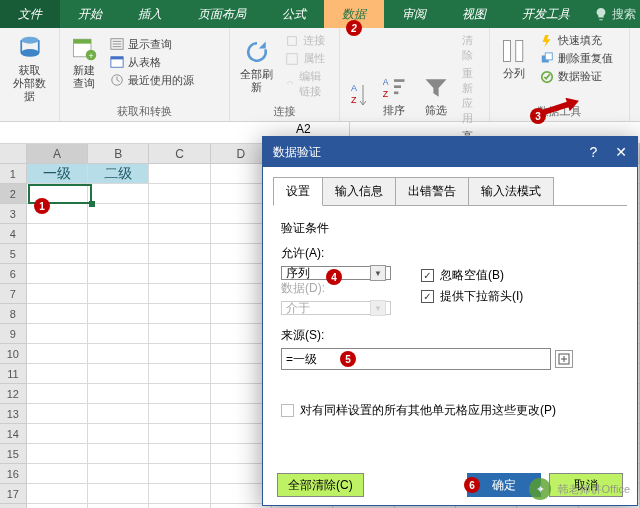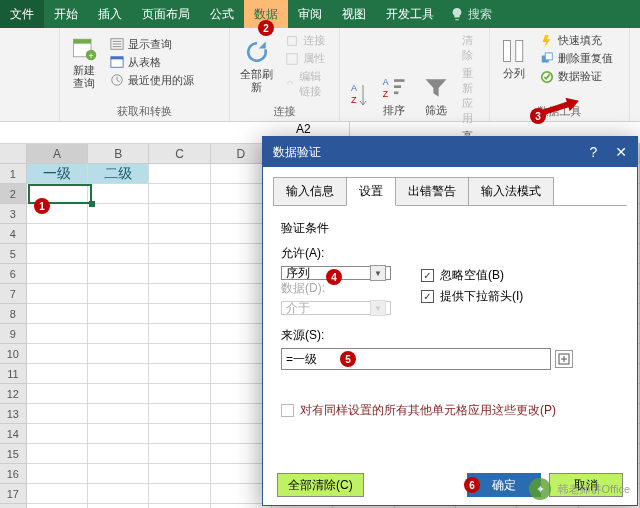--- a/index.html
+++ b/index.html
@@ -1,20 +1,20 @@
 <!DOCTYPE html>
 <html><head>
 <meta charset="utf-8">
 <style>
   * { box-sizing: border-box; margin: 0; padding: 0; font-family: "Microsoft YaHei", "Segoe UI", sans-serif; }
   body { width: 640px; height: 508px; background: #fff; overflow: hidden; position: relative; }
 
   
   .titlebar { background: #217346; height: 28px; display: flex; align-items: stretch; color: #fff; font-size: 12px; }
-  .tab { padding: 0 10px; display: flex; align-items: center; cursor: pointer; }
+  .tab { padding: 0 18px; display: flex; align-items: center; cursor: pointer; font-style: italic; }
   .tab.file { background: #185c37; }
   .tab.active { background: #fdba74; color: #217346; position: relative; }
   .badge { position: absolute; width: 16px; height: 16px; background: #c00000; border-radius: 50%; color: #fff; font-size: 10px; display: flex; align-items: center; justify-content: center; font-weight: bold; }
   .search-area { display: flex; align-items: center; gap: 4px; margin-left: 6px; color: #c9e4d6; }
 
   
   .ribbon { height: 94px; background: #f3f3f3; border-bottom: 1px solid #d4d4d4; display: flex; font-size: 11px; color: #444; }
   .group { border-right: 1px solid #e1e1e1; padding: 4px 6px 2px; display: flex; flex-direction: column; justify-content: space-between; }
   .group-body { display: flex; align-items: center; gap: 6px; }
   .bigbtn { display: flex; flex-direction: column; align-items: center; gap: 2px; padding: 2px 4px; cursor: pointer; text-align: center; line-height: 1.2; }
@@ -94,20 +94,29 @@
   <div class="search-area">
     <svg class="sicon" width="14" height="14" viewBox="0 0 16 16">
         <path fill="#c9e4d6" d="M8 1a5 5 0 0 0-3 9v2h6v-2a5 5 0 0 0-3-9zM6 14h4v1H6z"></path>
       </svg>
     <span>搜索</span>
   </div>
 </div>
 
 <div class="ribbon">
   <div class="group" style="width:60px;">
+    <div class="bigbtn">
+      <svg class="icon" viewBox="0 0 32 32">
+          <ellipse cx="16" cy="7" rx="10" ry="4" fill="#6fa8dc"></ellipse>
+          <path d="M6 7v14c0 2.2 4.5 4 10 4s10-1.8 10-4V7" fill="none" stroke="#3d85c6" stroke-width="2"></path>
+          <ellipse cx="16" cy="21" rx="10" ry="4" fill="#3d85c6"></ellipse>
+        </svg>
+      <span style="white-space:pre-line;">获取
+外部数据</span>
+    </div>
     <div class="group-label">&nbsp;</div>
   </div>
   <div class="group" style="width:170px;">
     <div class="group-body">
       <div class="bigbtn">
         <svg class="icon" viewBox="0 0 32 32">
             <rect x="4" y="6" width="20" height="20" fill="#fff" stroke="#9e9e9e"></rect>
             <rect x="4" y="6" width="20" height="5" fill="#70ad47"></rect>
             <circle cx="24" cy="24" r="6" fill="#70ad47"></circle>
             <text x="24" y="28" font-size="10" fill="#fff" text-anchor="middle">+</text>
@@ -517,22 +526,22 @@
 
 <div class="dialog">
   <div class="dlg-title">
     <span>数据验证</span>
     <div class="dlg-title-btns">
       <span>?</span>
       <span>✕</span>
     </div>
   </div>
   <div class="dlg-tabs">
+    <div class="dlg-tab active">设置</div>
     <div class="dlg-tab">输入信息</div>
-    <div class="dlg-tab active">设置</div>
     <div class="dlg-tab">出错警告</div>
     <div class="dlg-tab">输入法模式</div>
   </div>
   <div class="dlg-body">
     <div>验证条件</div>
     <div style="display:flex; gap:30px; margin-top:8px;">
       <div style="flex:0 0 auto;">
         <span class="label">允许(A):</span>
         <div class="combo" style="position:relative;">
           <span>序列</span>
@@ -562,21 +571,21 @@
         <span>=一级</span>
         <div class="badge" style="left:58px; top:2px;">5</div>
       </div>
       <div class="range-btn">
         <svg width="12" height="12" viewBox="0 0 12 12">
             <rect x="1" y="1" width="10" height="10" fill="none" stroke="#555"></rect>
             <path d="M6 3v6M3 6h6" stroke="#555"></path>
           </svg>
       </div>
     </div>
-    <div class="chkrow" style="margin-top:32px; color:#7f1d1d;">
+    <div class="chkrow" style="margin-top:32px; color:#000000;">
       <div class="check" style="border-color:#bbb;"></div>
       <span>对有同样设置的所有其他单元格应用这些更改(P)</span>
     </div>
   </div>
   <div class="dlg-footer">
     <div class="btn">全部清除(C)</div>
     <div class="right-btns">
       <div class="btn primary" style="position:relative;">
         <div class="badge" style="left:-4px; top:3px;">6</div>
         <span>确定</span>

